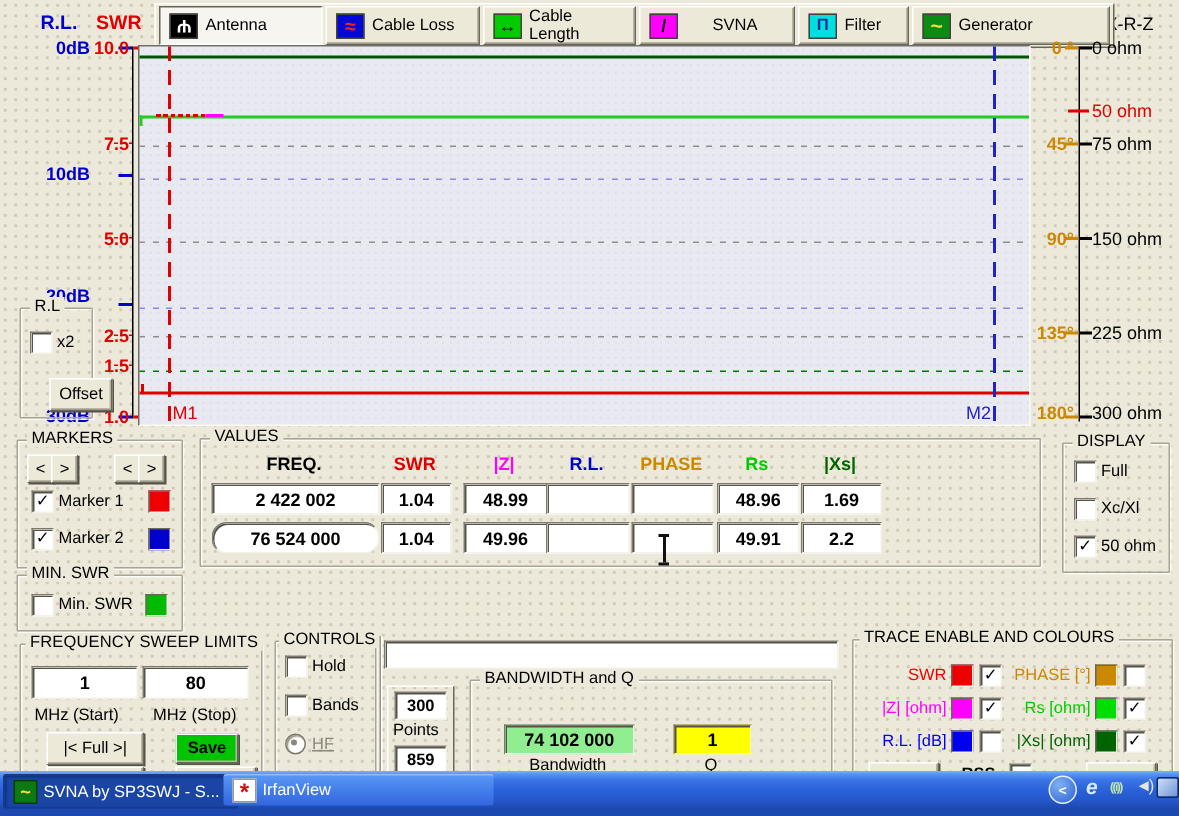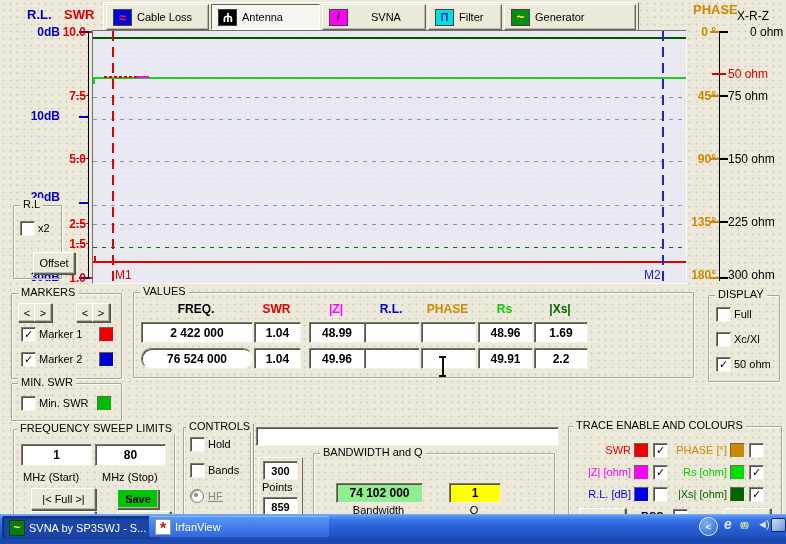--- a/index.html
+++ b/index.html
@@ -98,27 +98,31 @@
 <body>
 
 <div class="screen">
 
   <div class="lbl" style="left:27px;top:7px;color:#0000CC;font-weight:bold;font-size:13px;">R.L.</div>
   <div class="lbl" style="left:64px;top:7px;color:#E00000;font-weight:bold;font-size:13px;">SWR</div>
   <div class="lbl" style="left:693px;top:2px;color:#CC8800;font-weight:bold;font-size:13px;">PHASE</div>
   <div class="lbl" style="left:737px;top:9px;font-size:12px;">X-R-Z</div>
 
   <div class="toolbar">
+    <div class="tb-btn active" style="width:95px">
+      <span class="tb-ico i-antenna"></span>
+      <span>Antenna</span>
+    </div>
     <div class="tb-btn" style="width:89px">
       <span class="tb-ico i-loss"></span>
       <span>Cable Loss</span>
     </div>
-    <div class="tb-btn active" style="width:95px">
-      <span class="tb-ico i-antenna"></span>
-      <span>Antenna</span>
+    <div class="tb-btn" style="width:88px">
+      <span class="tb-ico i-length"></span>
+      <span>Cable Length</span>
     </div>
     <div class="tb-btn" style="width:90px;justify-content:flex-start">
       <span class="tb-ico i-svna"></span>
       <span style="margin-left:18px">SVNA</span>
     </div>
     <div class="tb-btn" style="width:60px">
       <span class="tb-ico i-filter"></span>
       <span>Filter</span>
     </div>
     <div class="tb-btn" style="width:118px">
@@ -177,21 +181,21 @@
   <div class="lbl tick-ph" style="left:690px;top:89px;">45°</div>
   <div class="lbl tick-ph" style="left:690px;top:152px;">90°</div>
   <div class="lbl tick-ph" style="left:690px;top:215px;">135°</div>
   <div class="lbl tick-ph" style="left:690px;top:268px;">180°</div>
   <div class="hdash solid" style="left:710px;top:31px;width:9px;color:#CC8800;"></div>
   <div class="hdash solid" style="left:710px;top:95px;width:9px;color:#CC8800;"></div>
   <div class="hdash solid" style="left:710px;top:158px;width:9px;color:#CC8800;"></div>
   <div class="hdash solid" style="left:710px;top:221px;width:9px;color:#CC8800;"></div>
   <div class="hdash solid" style="left:710px;top:277px;width:9px;color:#CC8800;"></div>
 
-  <div class="lbl tick-ohm" style="left:728px;top:25px;margin-left:22px;">0 ohm</div>
+  <div class="lbl tick-ohm" style="left:728px;top:25px;">0 ohm</div>
   <div class="lbl tick-ohm" style="left:728px;top:67px;color:#E00000;">50 ohm</div>
   <div class="lbl tick-ohm" style="left:728px;top:89px;">75 ohm</div>
   <div class="lbl tick-ohm" style="left:728px;top:152px;">150 ohm</div>
   <div class="lbl tick-ohm" style="left:728px;top:215px;">225 ohm</div>
   <div class="lbl tick-ohm" style="left:728px;top:268px;">300 ohm</div>
   <div class="hdash solid" style="left:720px;top:31px;width:8px;color:#000;"></div>
   <div class="hdash solid" style="left:712px;top:73px;width:14px;color:#E00000;"></div>
   <div class="hdash solid" style="left:720px;top:95px;width:8px;color:#000;"></div>
   <div class="hdash solid" style="left:720px;top:158px;width:8px;color:#000;"></div>
   <div class="hdash solid" style="left:720px;top:221px;width:8px;color:#000;"></div>
@@ -236,21 +240,21 @@
   <div class="group" style="left:133px;top:292px;width:559px;height:84px;">
     <div class="legend">VALUES</div>
     <div class="vhead" style="left:7px;top:9px;width:110px;color:#000;">FREQ.</div>
     <div class="vhead" style="left:120px;top:9px;width:45px;color:#E00000;">SWR</div>
     <div class="vhead" style="left:175px;top:9px;width:54px;color:#FF00FF;">|Z|</div>
     <div class="vhead" style="left:230px;top:9px;width:54px;color:#0000D0;">R.L.</div>
     <div class="vhead" style="left:287px;top:9px;width:53px;color:#CC8800;">PHASE</div>
     <div class="vhead" style="left:344px;top:9px;width:53px;color:#00CC00;">Rs</div>
     <div class="vhead" style="left:400px;top:9px;width:52px;color:#006400;">|Xs|</div>
 
-    <div class="field" style="left:7px;top:29px;width:110px;height:19px;">2 422 000</div>
+    <div class="field" style="left:7px;top:29px;width:110px;height:19px;">2 422 002</div>
     <div class="field" style="left:120px;top:29px;width:45px;height:19px;">1.04</div>
     <div class="field" style="left:175px;top:29px;width:54px;height:19px;">48.99</div>
     <div class="field" style="left:230px;top:29px;width:54px;height:19px;"></div>
     <div class="field" style="left:287px;top:29px;width:53px;height:19px;"></div>
     <div class="field" style="left:344px;top:29px;width:53px;height:19px;">48.96</div>
     <div class="field" style="left:400px;top:29px;width:52px;height:19px;">1.69</div>
 
     <div class="field" style="left:7px;top:55px;width:110px;height:19px;border-radius:10px;">76 524 000</div>
     <div class="field" style="left:120px;top:55px;width:45px;height:19px;">1.04</div>
     <div class="field" style="left:175px;top:55px;width:54px;height:19px;">49.96</div>

